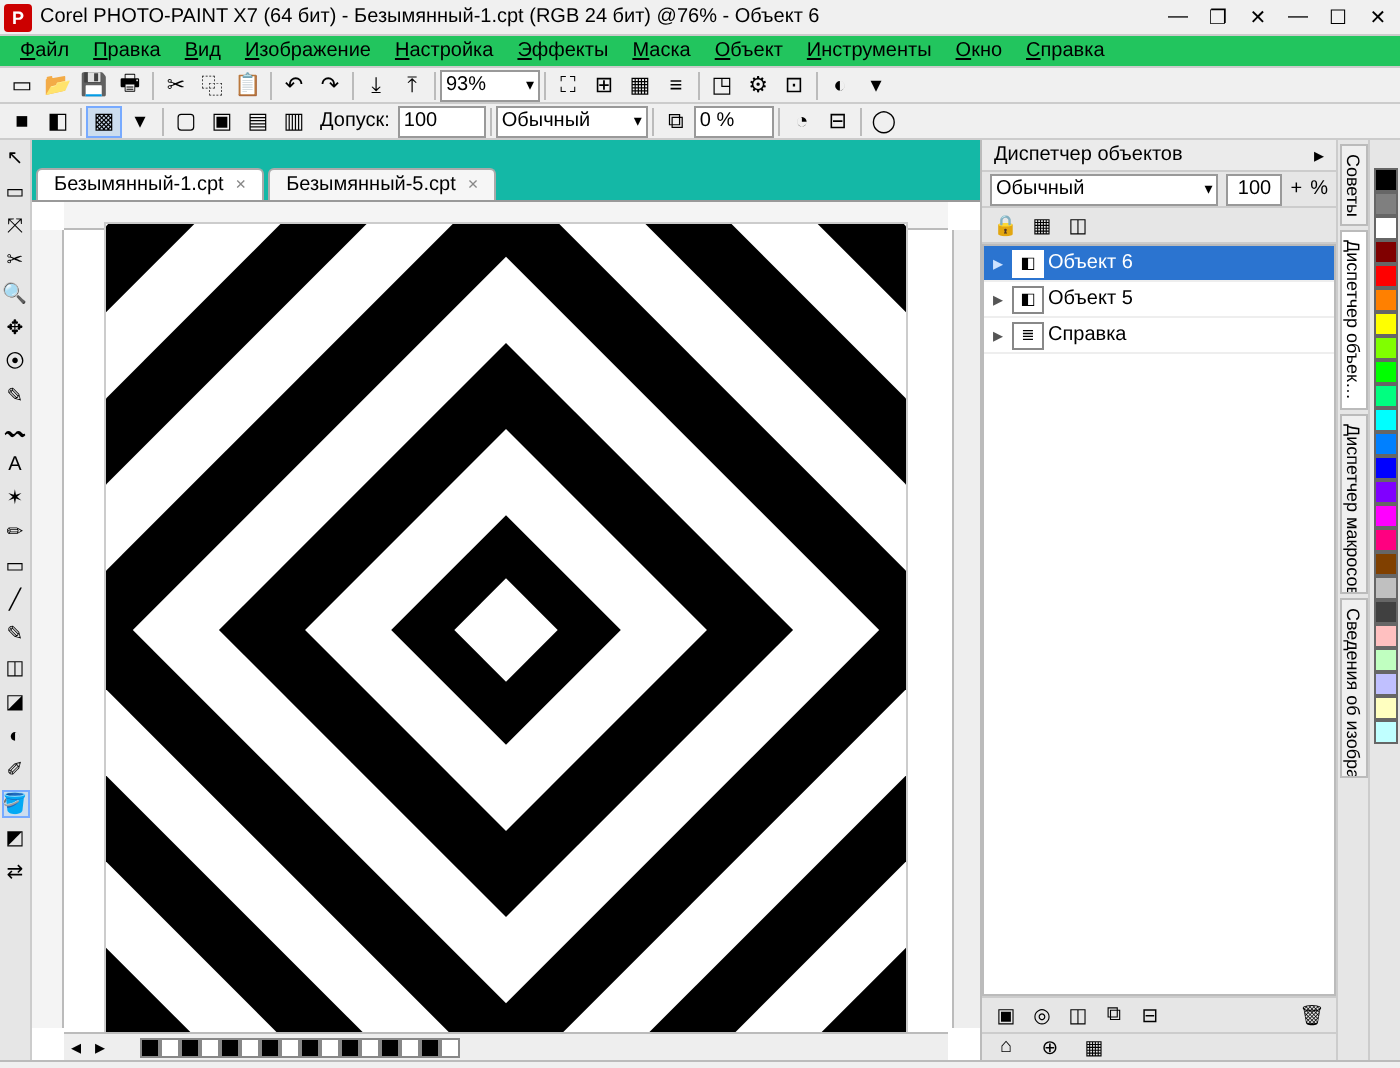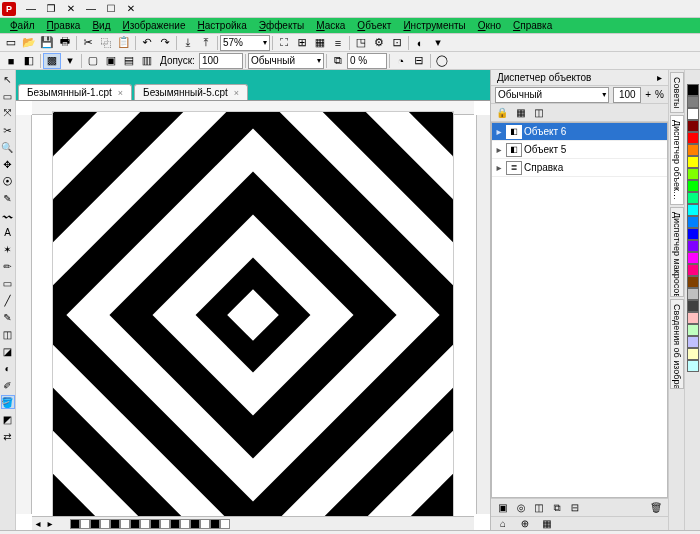--- a/index.html
+++ b/index.html
@@ -73,20 +73,21 @@
   .statusbar .play { width:12px; height:12px; display:inline-flex;align-items:center;justify-content:center;font-size:9px;}
 
   .navfoot { height:14px; background:#e6e6e6; border-top:1px solid #ccc; display:flex; align-items:center; padding:0 4px; gap:6px;}
 
 </style>
 </head>
 <body>
 
 <div class="titlebar">
   <span class="app-icon">P</span>
+  <span class="title-text">Corel PHOTO-PAINT X7 (64 бит) - Безымянный-1.cpt (RGB 24 бит) @76% - Объект 6</span>
   <span class="winbtn">—</span>
   <span class="winbtn">❐</span>
   <span class="winbtn">✕</span>
   <span class="winbtn">—</span>
   <span class="winbtn">☐</span>
   <span class="winbtn">✕</span>
 </div>
 
 <div class="menubar" id="menubar">
     <span class="menuitem">Файл</span>
@@ -112,21 +113,21 @@
   <span class="tbtn">⿻</span>
   <span class="tbtn">📋</span>
   <span class="tsep"></span>
   <span class="tbtn">↶</span>
   <span class="tbtn">↷</span>
   <span class="tsep"></span>
   <span class="tbtn">⤓</span>
   <span class="tbtn">⤒</span>
   <span class="tsep"></span>
   <span class="tcombo">
-      <span>57%</span>
+      <span>93%</span>
     </span>
   <span class="tsep"></span>
   <span class="tbtn">⛶</span>
   <span class="tbtn">⊞</span>
   <span class="tbtn">▦</span>
   <span class="tbtn">≡</span>
   <span class="tsep"></span>
   <span class="tbtn">◳</span>
   <span class="tbtn">⚙</span>
   <span class="tbtn">⊡</span>

